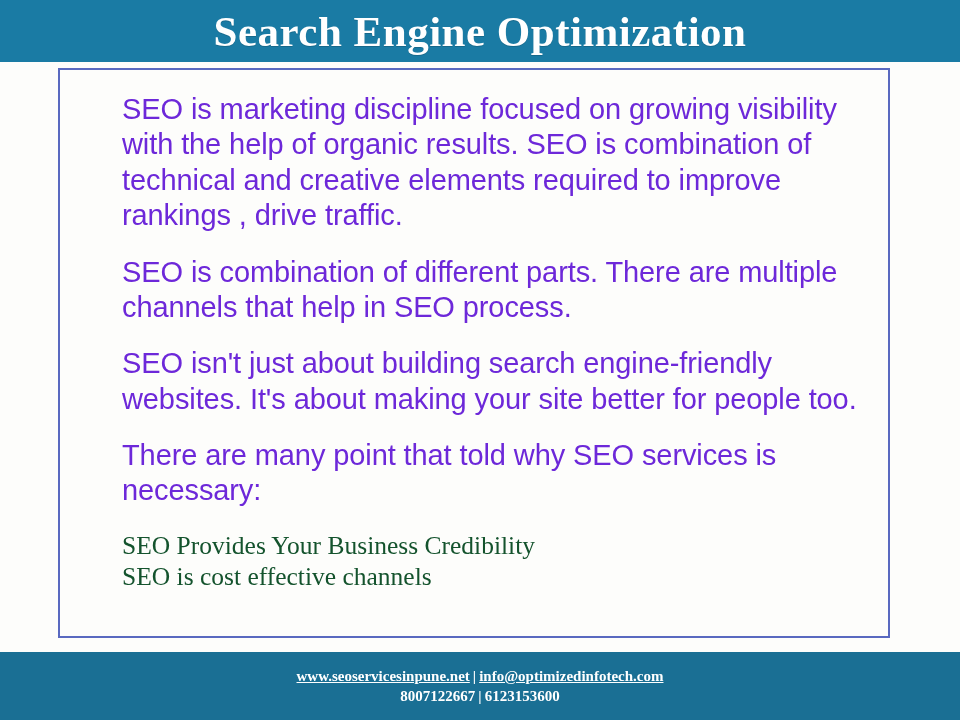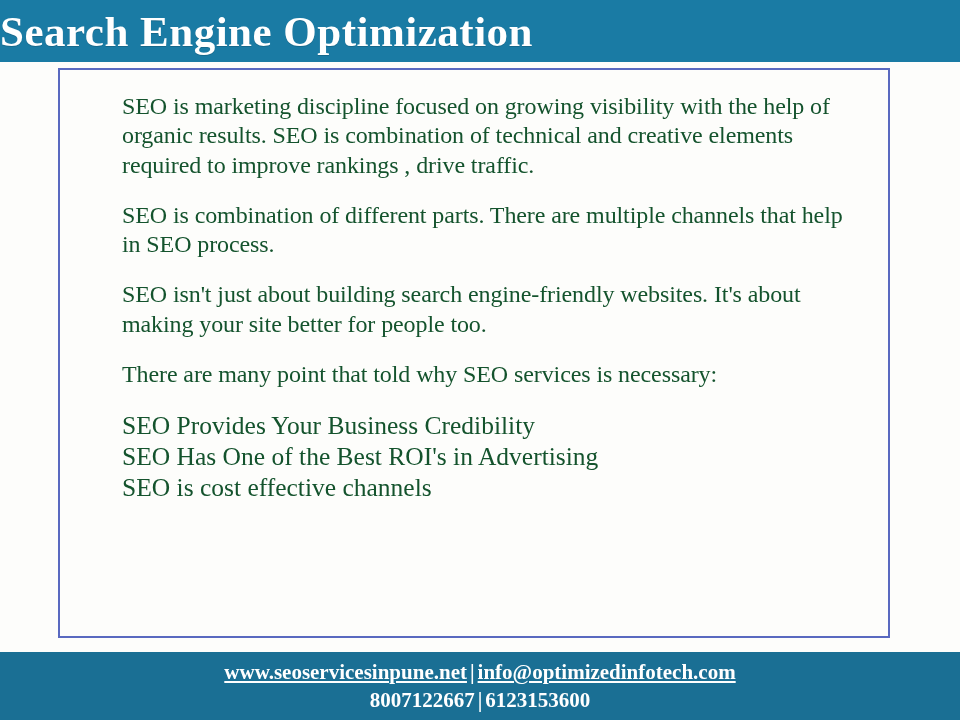--- a/index.html
+++ b/index.html
@@ -23,21 +23,21 @@
   
   .header {
     position: absolute;
     left: 0;
     top: 0;
     width: 960px;
     height: 62px;
     background: #1a7ba4;
     display: flex;
     align-items: center;
-    justify-content: flex-start;
+    justify-content: center;
   }
   .header-title {
     color: #ffffff;
     font-family: "Liberation Serif", serif;
     font-size: 43px;
     font-weight: bold;
     letter-spacing: 0.5px;
     line-height: 1;
     text-shadow: 0 1px 0 rgba(0,0,0,0.15);
   }
@@ -47,24 +47,24 @@
     left: 58px;
     top: 68px;
     width: 832px;
     height: 570px;
     border: 2px solid #5969c0;
     background: #fdfdfb;
     box-sizing: border-box;
     padding: 22px 30px 10px 62px;
   }
   .para {
-    font-family: Liberation Serif, serif;
-    font-size: 24px;
+    font-family: Liberation Sans, sans-serif;
+    font-size: 29px;
     line-height: 1.22;
-    color: #14532d;
+    color: #6d28d9;
     margin: 0 0 21px 0;
     letter-spacing: -0.1px;
   }
   .para:last-child {
     margin-bottom: 0;
   }
   .list {
     font-family: "Liberation Serif", serif;
     font-size: 25.5px;
     line-height: 1.22;
@@ -86,21 +86,21 @@
     height: 68px;
     background: #1a6f94;
     display: flex;
     flex-direction: column;
     align-items: center;
     justify-content: center;
   }
   .footer-line {
     color: #ffffff;
     font-family: "Liberation Serif", serif;
-    font-size: 21px;
+    font-size: 15px;
     font-weight: bold;
     line-height: 1.35;
     text-align: center;
   }
   .footer-line a {
     color: #ffffff;
     text-decoration: underline;
   }
   .footer-sep {
     padding: 0 3px;
@@ -115,21 +115,20 @@
     <div class="header-title">Search Engine Optimization</div>
   </div>
 
   <div class="content-frame">
     <p class="para">SEO is marketing discipline focused on growing visibility with the help of organic results. SEO  is combination of technical and creative elements required to improve rankings , drive traffic.</p>
     <p class="para">SEO is combination  of different parts. There are multiple channels that help in SEO process.</p>
     <p class="para">SEO isn't just about building search engine-friendly websites. It's about making your site better for people too.</p>
     <p class="para">There are many point that told why SEO  services is necessary:</p>
     <ul class="list">
       <li>SEO Provides Your Business Credibility</li>
-      <li>SEO Has One of the Best ROI's in Advertising</li>
       <li>SEO is cost effective  channels</li>
     </ul>
   </div>
 
   <div class="footer">
     <div class="footer-line">
       <a href="#">www.seoservicesinpune.net</a><span class="footer-sep">|</span><a href="#">info@optimizedinfotech.com</a>
     </div>
     <div class="footer-line">
       <span>8007122667</span><span class="footer-sep">|</span><span>6123153600</span>

